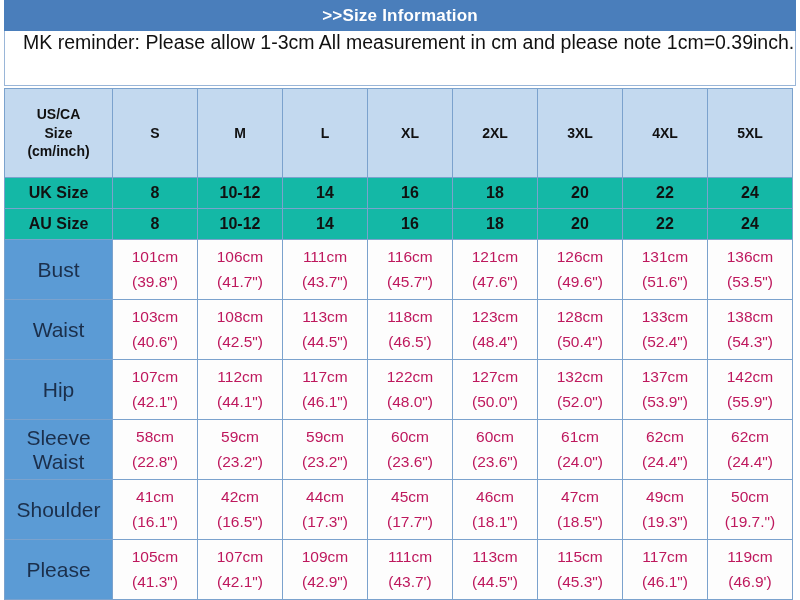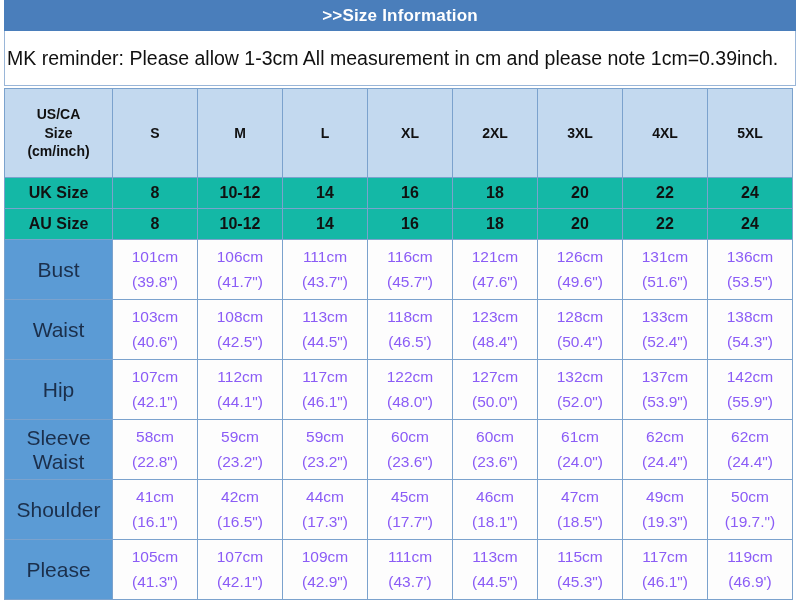--- a/index.html
+++ b/index.html
@@ -49,22 +49,22 @@
     left: 4px;
     top: 31px;
     width: 792px;
     height: 55px;
     background: #ffffff;
     border-left: 1px solid #9ab6d8;
     border-right: 1px solid #9ab6d8;
     border-bottom: 1px solid #9ab6d8;
     box-sizing: border-box;
     display: flex;
-    align-items: center;
-    padding-left: 2px;
+    align-items: flex-start;
+    padding-left: 18px;
   }
   .reminder-text {
     color: #111111;
     font-size: 19.5px;
     font-weight: normal;
     white-space: nowrap;
     font-family: "Liberation Sans", sans-serif;
   }
 
   
@@ -115,21 +115,21 @@
     color: #1b2f4b;
     font-size: 21px;
     font-weight: normal;
     height: 59px;
   }
   tr.row-meas td.meas-cell {
     background: #fdfdfd;
     height: 59px;
     font-size: 15.5px;
     font-weight: normal;
-    color: #8b5cf6;
+    color: #be185d;
     line-height: 1.55;
   }
   .cm-line { display: block; }
   .in-line { display: block; }
 </style>
 </head>
 <body>
 
 <div id="page">
 

